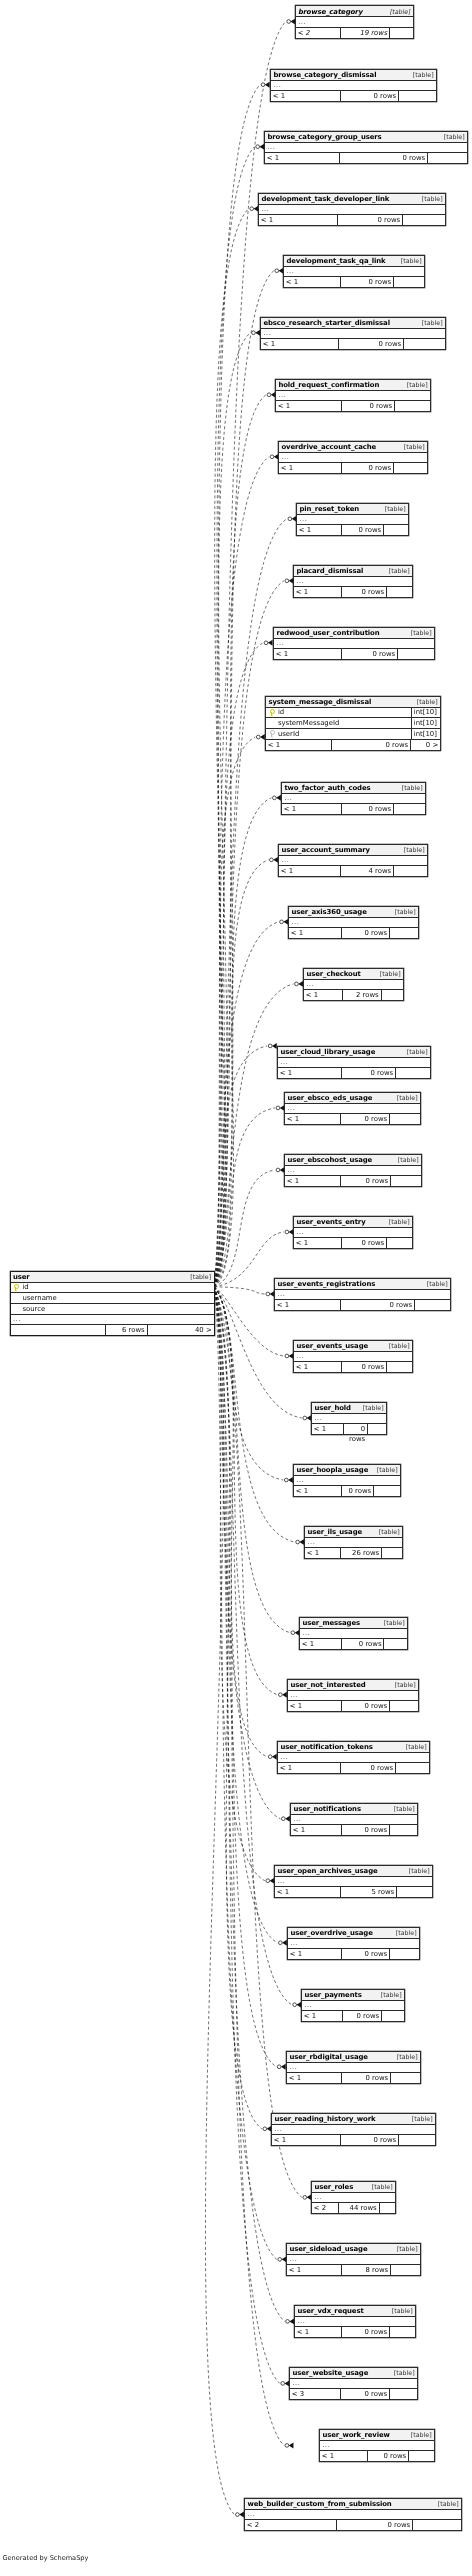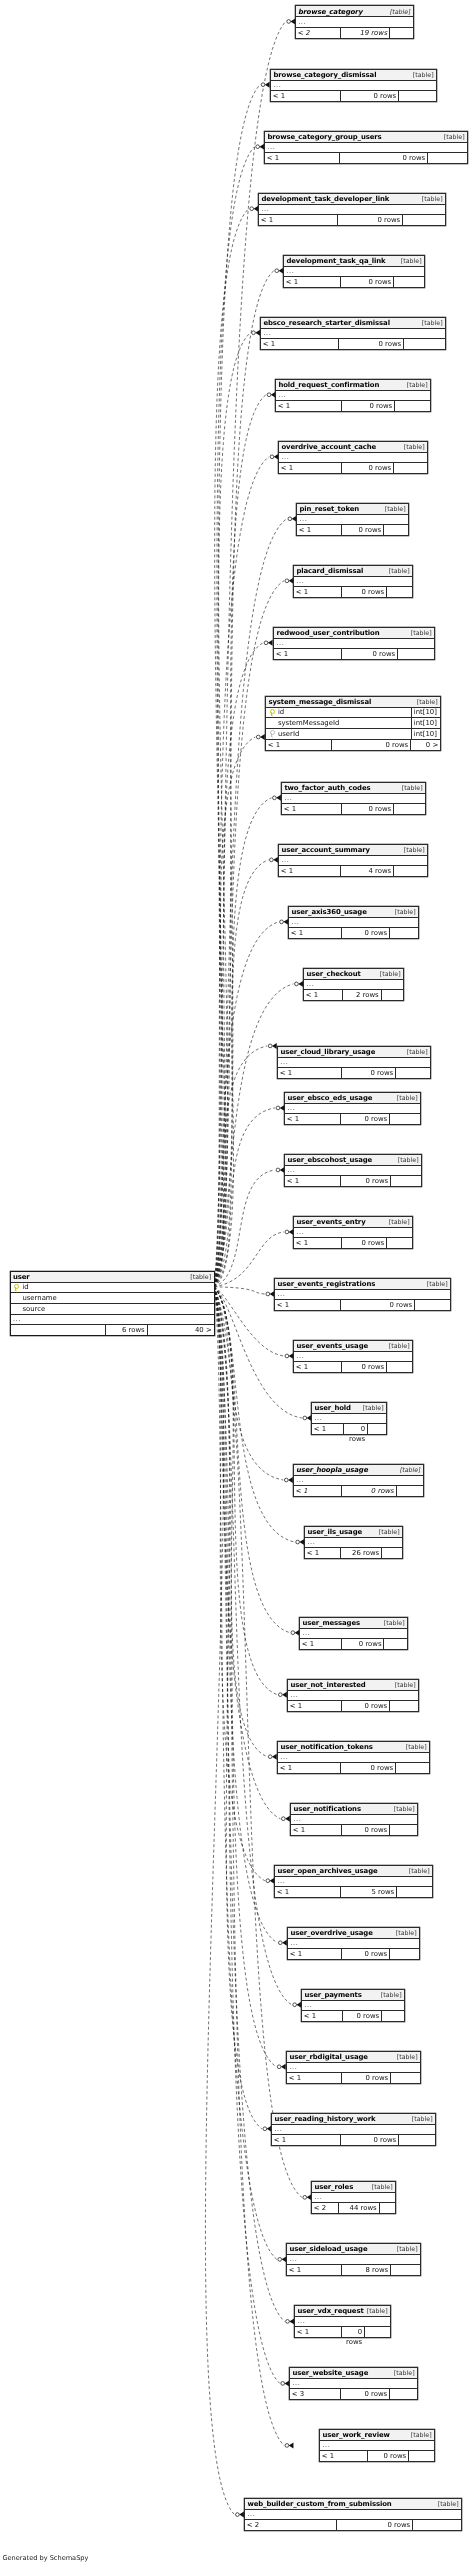--- a/index.html
+++ b/index.html
@@ -497,21 +497,21 @@
           <span class="tname">user_hold</span>
           <span class="ttype">[table]</span>
         </div>
         <div class="col ellipsis">...</div>
         <div class="foot">
           <span class="f1" style="width:32px">&lt; 1</span>
           <span class="f2">0 rows</span>
           <span class="f3" style="width:18px"></span>
         </div>
       </div>
-      <div class="node" style="left: 293px; top: 1464px; width: 131px; font-style: italic;">
+      <div class="node" style="left: 293px; top: 1464px; width: 108px;">
         <div class="hdr">
           <span class="tname">user_hoopla_usage</span>
           <span class="ttype">[table]</span>
         </div>
         <div class="col ellipsis">...</div>
         <div class="foot">
           <span class="f1" style="width:48px">&lt; 1</span>
           <span class="f2">0 rows</span>
           <span class="f3" style="width:26px"></span>
         </div>
@@ -653,21 +653,21 @@
           <span class="tname">user_sideload_usage</span>
           <span class="ttype">[table]</span>
         </div>
         <div class="col ellipsis">...</div>
         <div class="foot">
           <span class="f1" style="width:55px">&lt; 1</span>
           <span class="f2">8 rows</span>
           <span class="f3" style="width:29px"></span>
         </div>
       </div>
-      <div class="node" style="left: 294px; top: 2305px; width: 97px;">
+      <div class="node" style="left: 294px; top: 2305px; width: 122px;">
         <div class="hdr">
           <span class="tname">user_vdx_request</span>
           <span class="ttype">[table]</span>
         </div>
         <div class="col ellipsis">...</div>
         <div class="foot">
           <span class="f1" style="width:47px">&lt; 1</span>
           <span class="f2">0 rows</span>
           <span class="f3" style="width:25px"></span>
         </div>

